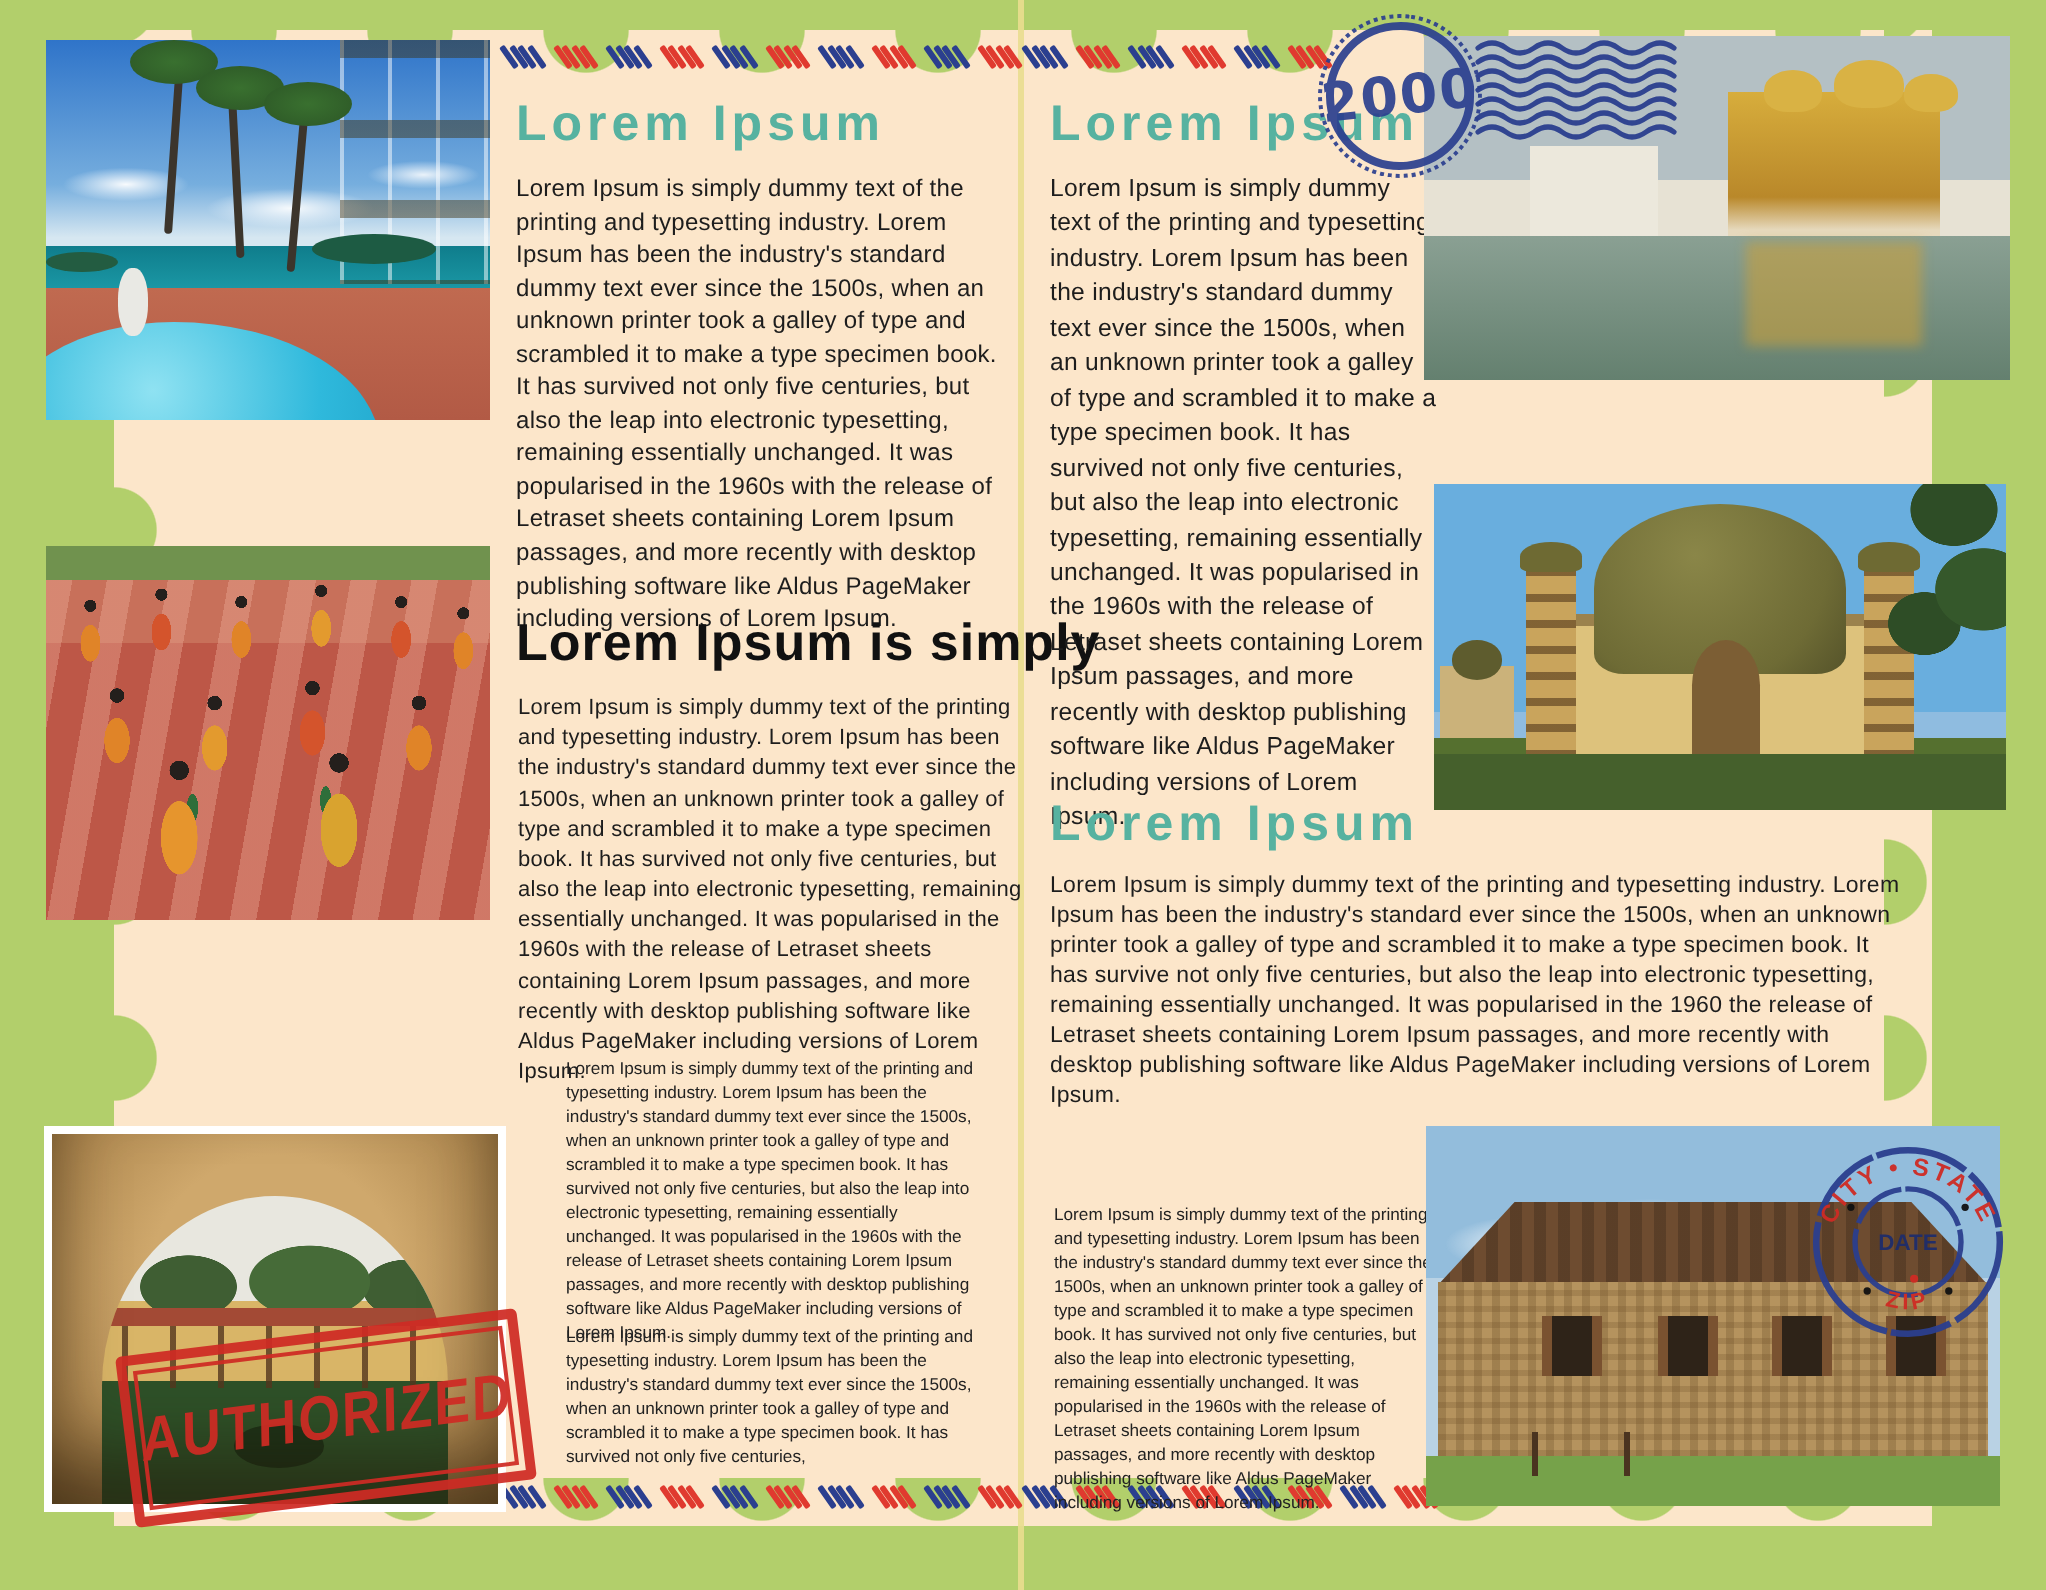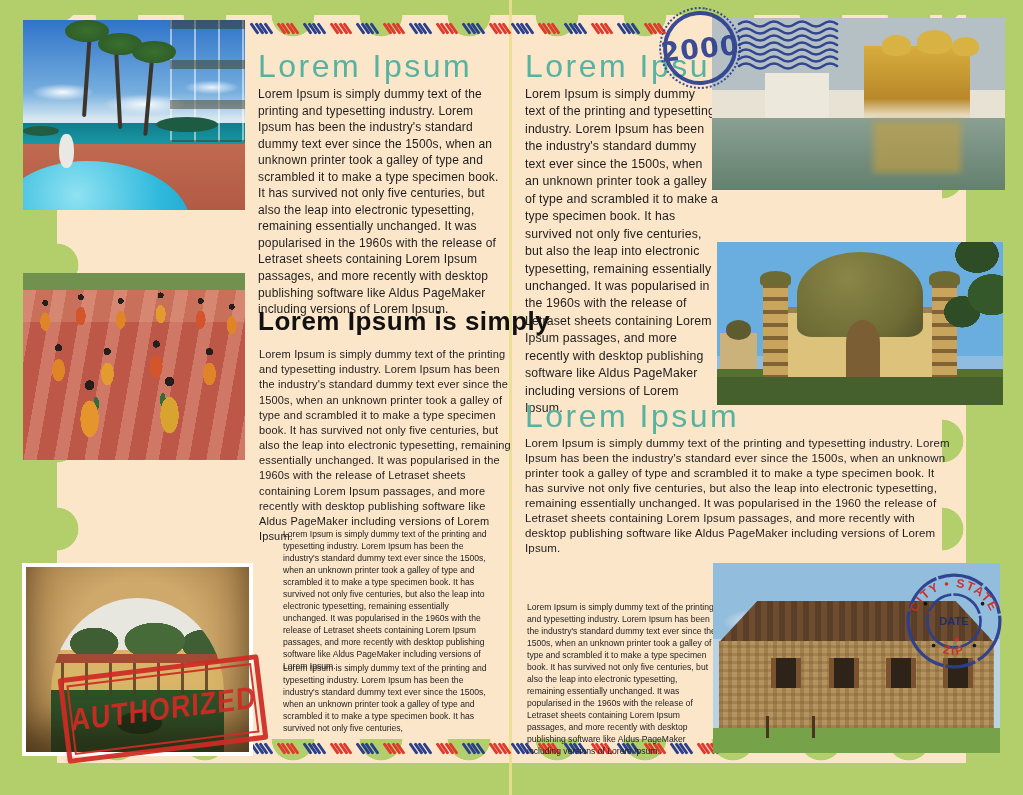--- a/index.html
+++ b/index.html
@@ -28,21 +28,21 @@
   .fold-line{position:absolute;left:509px;top:0;width:3px;height:795px;background:var(--fold);opacity:.9;z-index:2;}
 
   
   .dash-row{position:absolute;display:flex;gap:10px;z-index:2;}
   .dash-group{display:inline-flex;gap:1.5px;}
   .dash-group i{display:block;width:3px;height:13px;transform:rotate(-35deg);border-radius:1px;}
   .dash-navy i{background:var(--navy);}
   .dash-red i{background:var(--red);}
 
   
-  .h-teal{position:absolute;color:var(--teal);font-size:32px;font-weight:400;letter-spacing:2.5px;z-index:3;}
+  .h-teal{position:absolute;color:var(--teal);font-size:25px;font-weight:700;letter-spacing:2.5px;z-index:3;}
   .h-black{position:absolute;color:#111;font-size:26px;font-weight:700;letter-spacing:.5px;z-index:3;}
   .body-text{position:absolute;color:var(--ink);font-size:12px;line-height:1.38;letter-spacing:.15px;z-index:3;}
   .small-text{position:absolute;color:#222;font-size:8.6px;line-height:1.4;z-index:3;}
 
   
   .photo{position:absolute;overflow:hidden;z-index:3;}
   .photo *{position:absolute;}
 
   
   .ph-pool{left:23px;top:20px;width:222px;height:190px;background:linear-gradient(180deg,#2f74c9 0%,#76aede 38%,#d6e7f1 52%,#d6e7f1 55%);}

